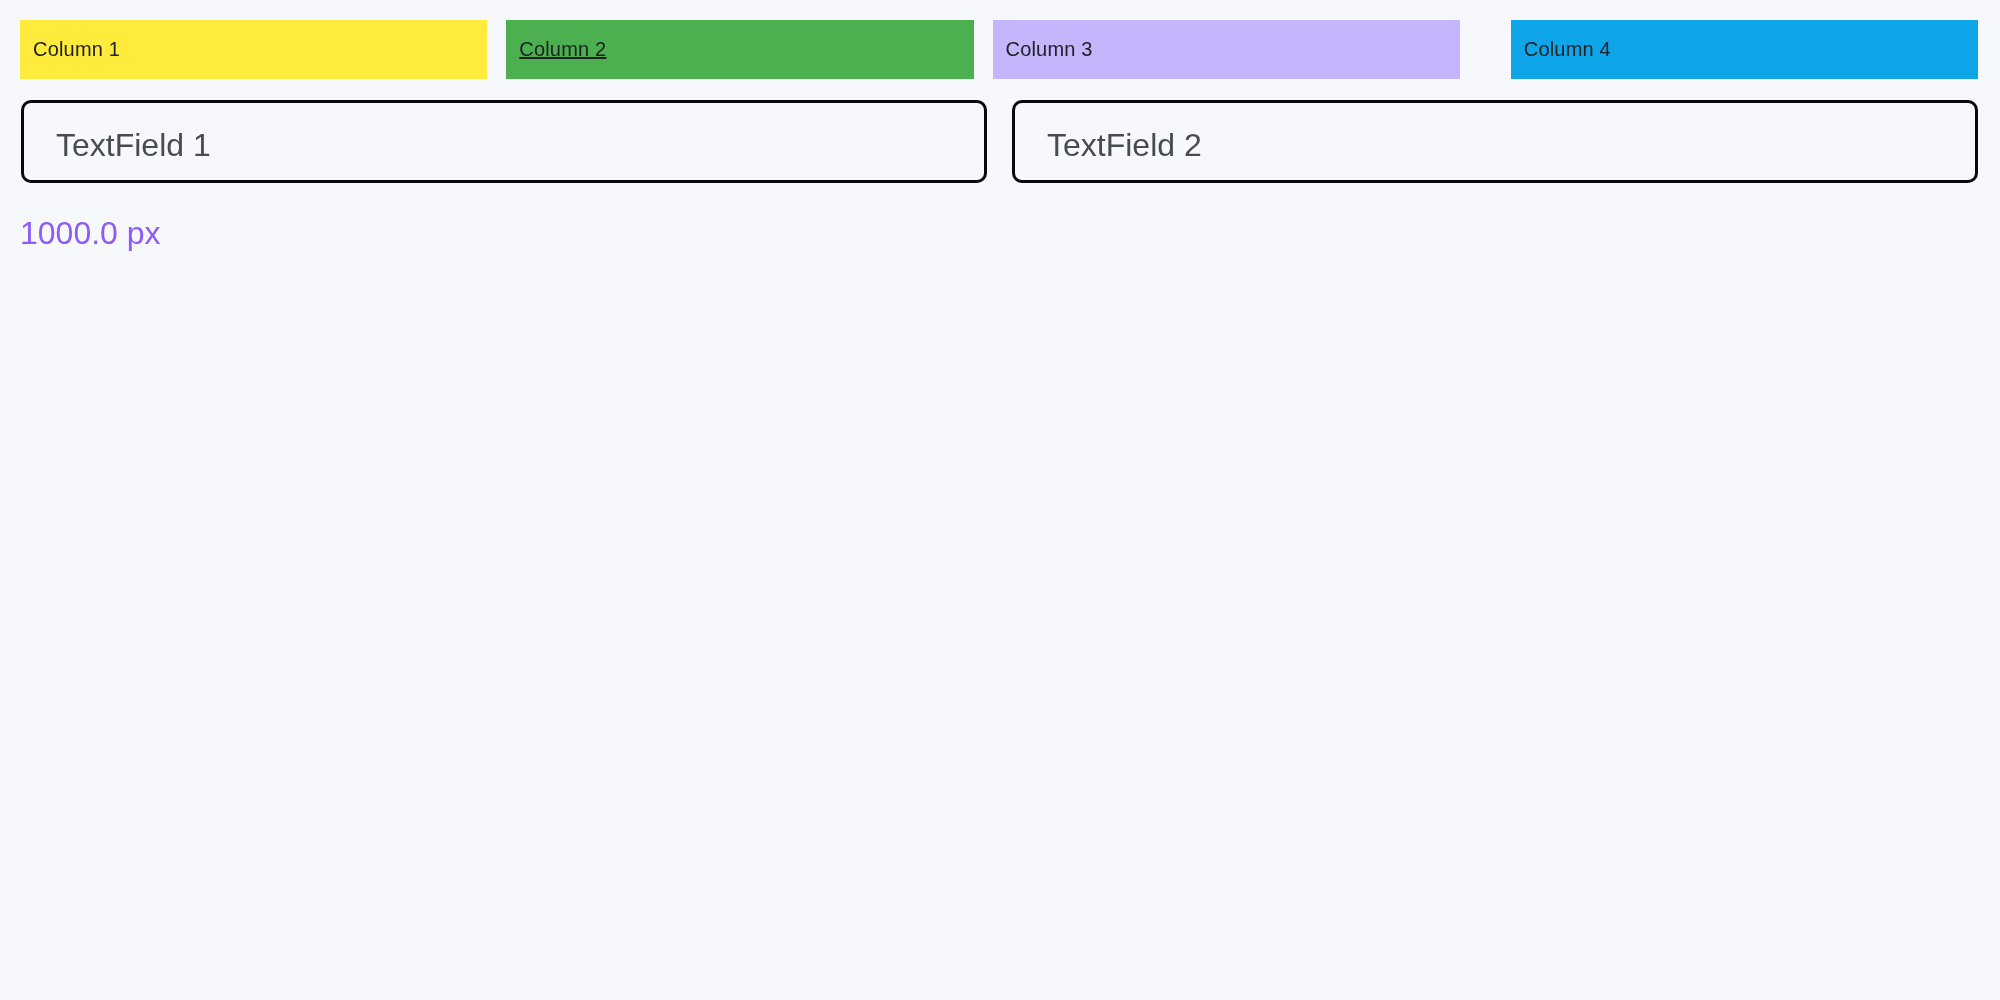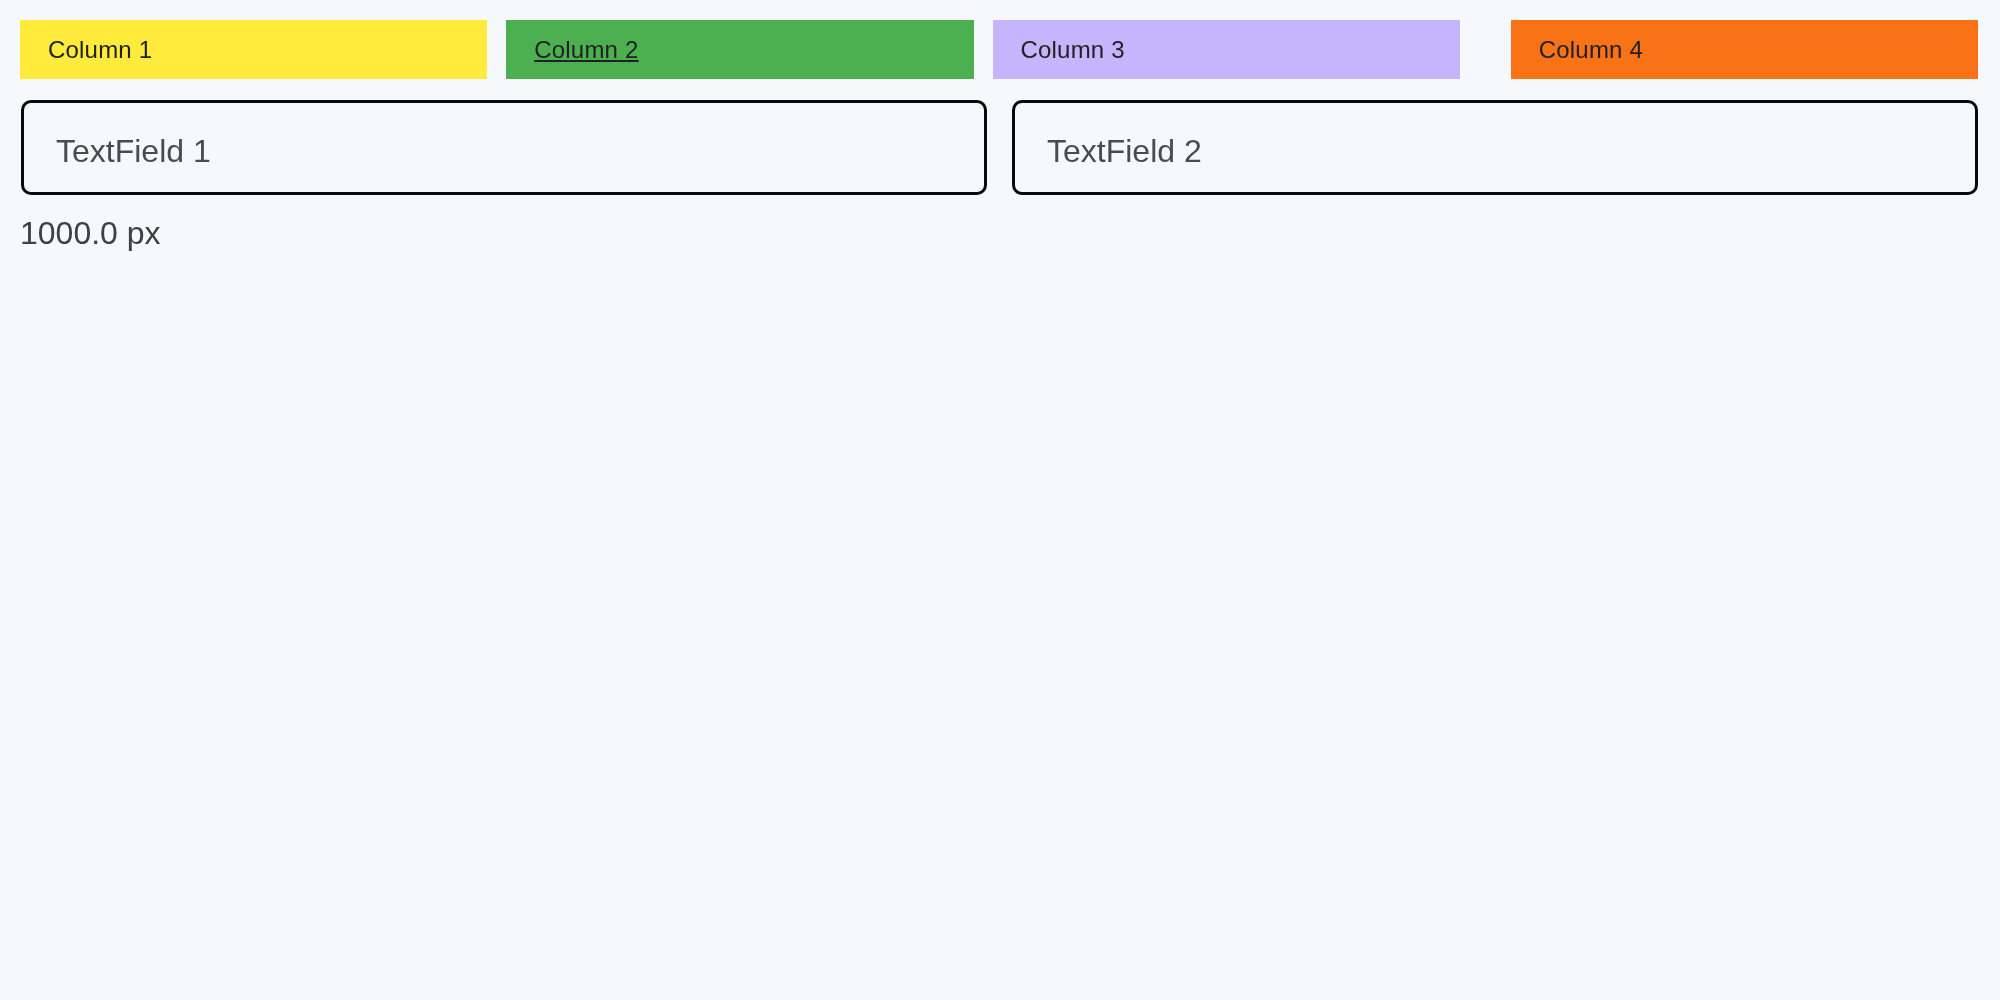--- a/index.html
+++ b/index.html
@@ -19,72 +19,72 @@
     top: 20px;
     width: 1958px;
     height: 59px;
     display: flex;
     gap: 19px;
   }
   .col-header {
     flex: 1 1 0;
     display: flex;
     align-items: center;
-    padding-left: 28px;
-    font-size: 24px;
+    padding-left: 13px;
+    font-size: 20px;
     letter-spacing: 0.2px;
     color: #202124;
     box-sizing: border-box;
     text-align: right;
   }
   .fields-row {
     position: absolute;
     left: 21px;
     top: 100px;
     width: 1957px;
     height: 95px;
     display: flex;
     gap: 25px;
   }
   .textfield {
     flex: 1 1 0;
-    height: 95px;
+    height: 83px;
     box-sizing: border-box;
     border: 3px solid #0a0a0a;
     border-radius: 10px;
     background: transparent;
     font-family: "Liberation Sans", sans-serif;
     font-size: 32px;
     color: #1d4ed8;
     padding: 8px 20px 0 32px;
     outline: none;
   }
   .textfield::placeholder {
     color: #474c53;
     opacity: 1;
   }
   .width-label {
     position: absolute;
     left: 20px;
     top: 214px;
     font-size: 32px;
     line-height: 1.2;
-    color: #404040;
+    color: #8b5cf6;
   }
 </style>
 </head>
 <body>
 
 <div class="page" style="background-color: rgb(247, 248, 252);">
 
   <div class="columns-row">
     <div class="col-header" style="background-color: rgb(255, 235, 59);">Column 1</div>
     <div class="col-header" style="background-color: rgb(76, 175, 80); text-decoration: underline;">Column 2</div>
     <div class="col-header" style="background-color: #c4b5fd;">Column 3</div>
-    <div class="col-header" style="background-color: #f97316; margin-left: 32px;">Column 4</div>
+    <div class="col-header" style="background-color: #0ea5e9; margin-left: 32px;">Column 4</div>
   </div>
 
   <div class="fields-row">
     <input type="text" class="textfield" placeholder="TextField 1" style="">
     <input type="text" class="textfield" placeholder="TextField 2" style="">
   </div>
 
   <div class="width-label">1000.0 px</div>
 
 </div>

